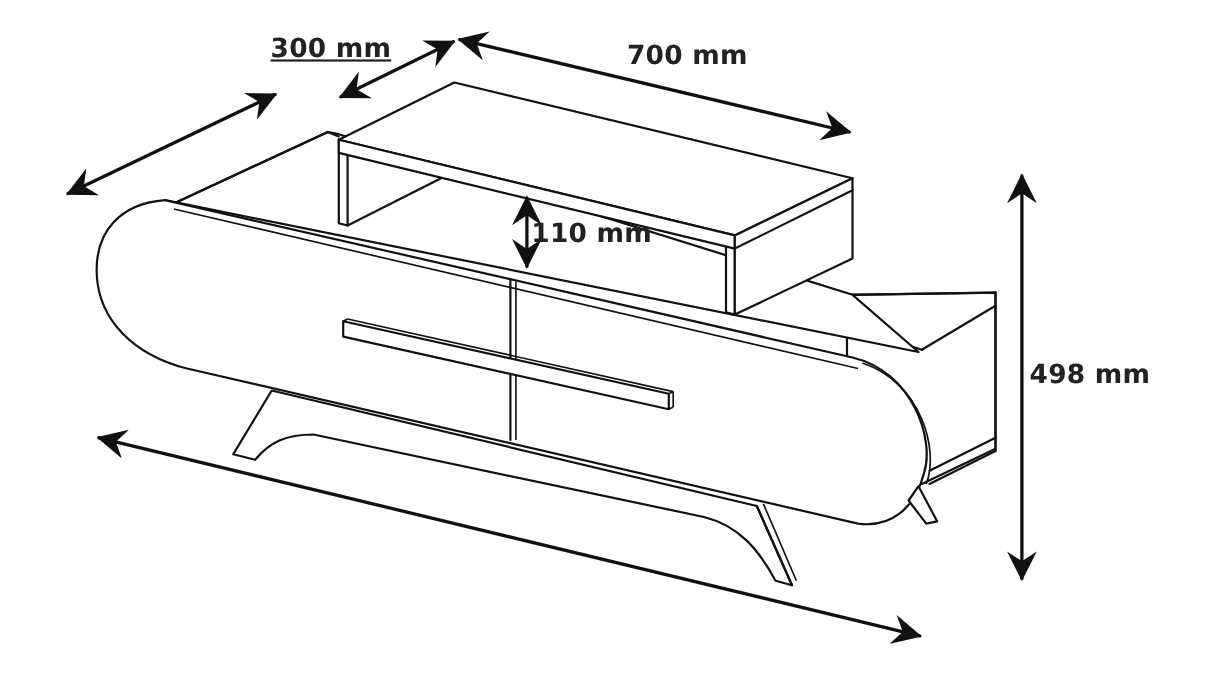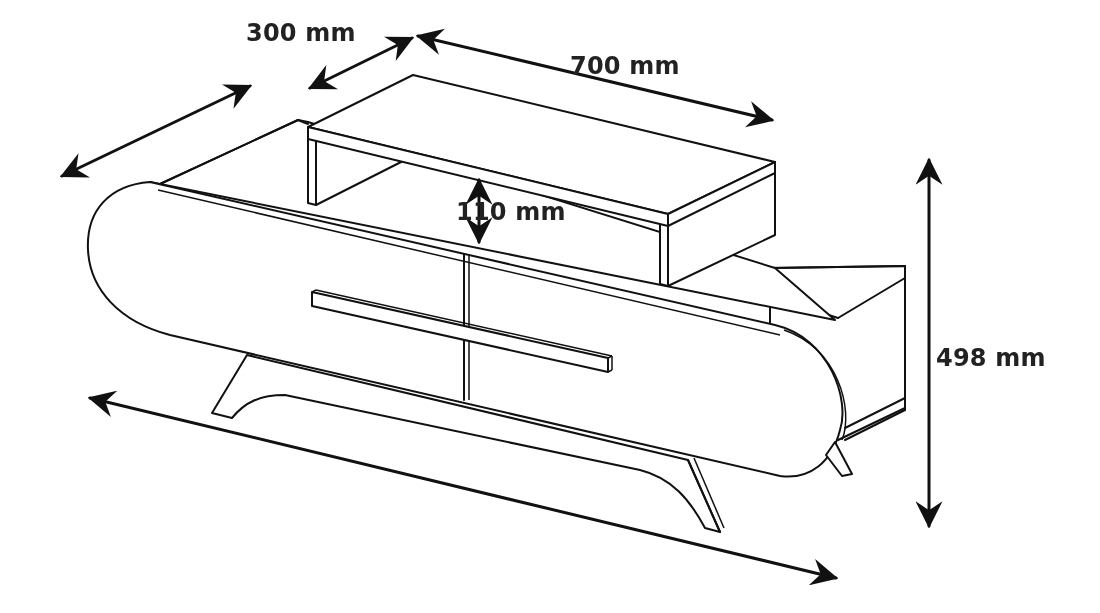--- a/index.html
+++ b/index.html
@@ -105,17 +105,17 @@
       <line class="dim" x1="418" y1="36" x2="772" y2="120" marker-start="url(#arr)" marker-end="url(#arr)"></line>
 
       <line class="dim" x1="479" y1="180" x2="479" y2="242" marker-start="url(#arr)" marker-end="url(#arr)"></line>
 
       <line class="dim" x1="929" y1="160" x2="929" y2="526" marker-start="url(#arr)" marker-end="url(#arr)"></line>
 
       <line class="dim" x1="90" y1="398" x2="836" y2="578" marker-start="url(#arr)" marker-end="url(#arr)"></line>
     </g>
   </svg>
 
-  <div class="label" style="left:246px; top:19px;">300 mm</div>
-  <div class="label" style="left:570px; top:52px;">700 mm</div>
-  <div class="label" style="left:456px; top:198px;text-align:right;">110 mm</div>
-  <div class="label" style="left:936px; top:344px;">498 mm</div>
+  <div class="label" style="left:246px; top:30px;text-decoration:underline;">300 mm</div>
+  <div class="label" style="left:570px; top:36px;">700 mm</div>
+  <div class="label" style="left:483px; top:198px;text-align:right;">110 mm</div>
+  <div class="label" style="left:936px; top:326px;">498 mm</div>
 </div>
 
 </body></html>

